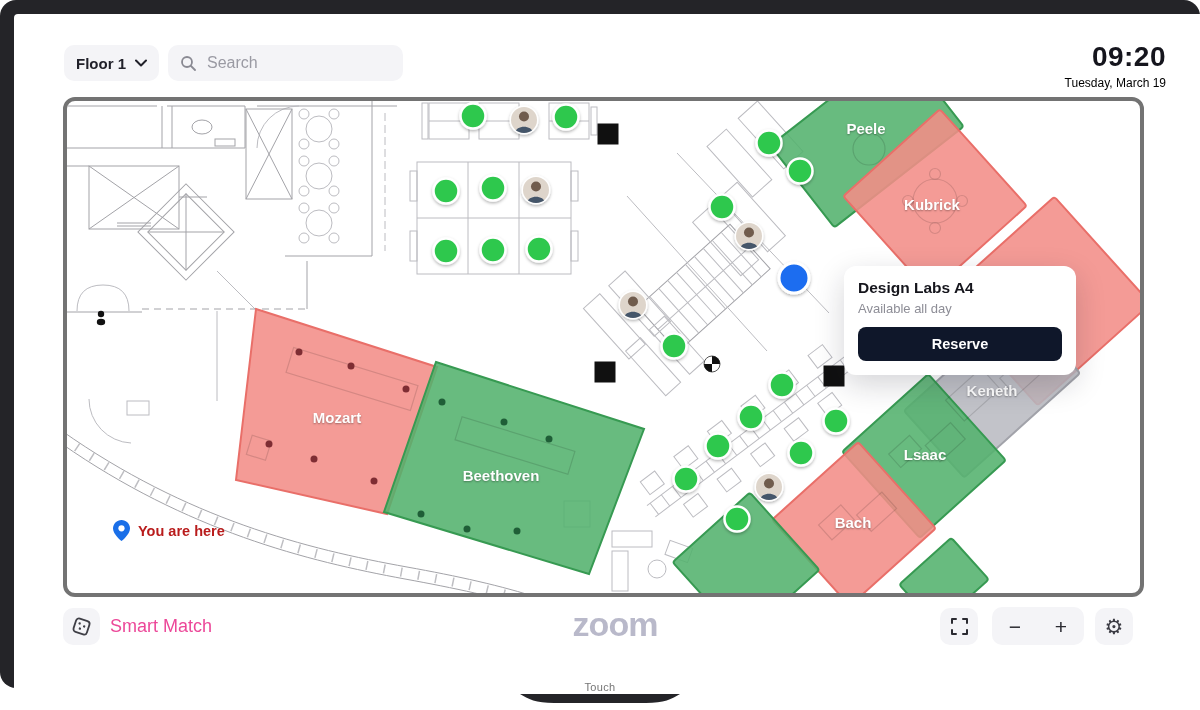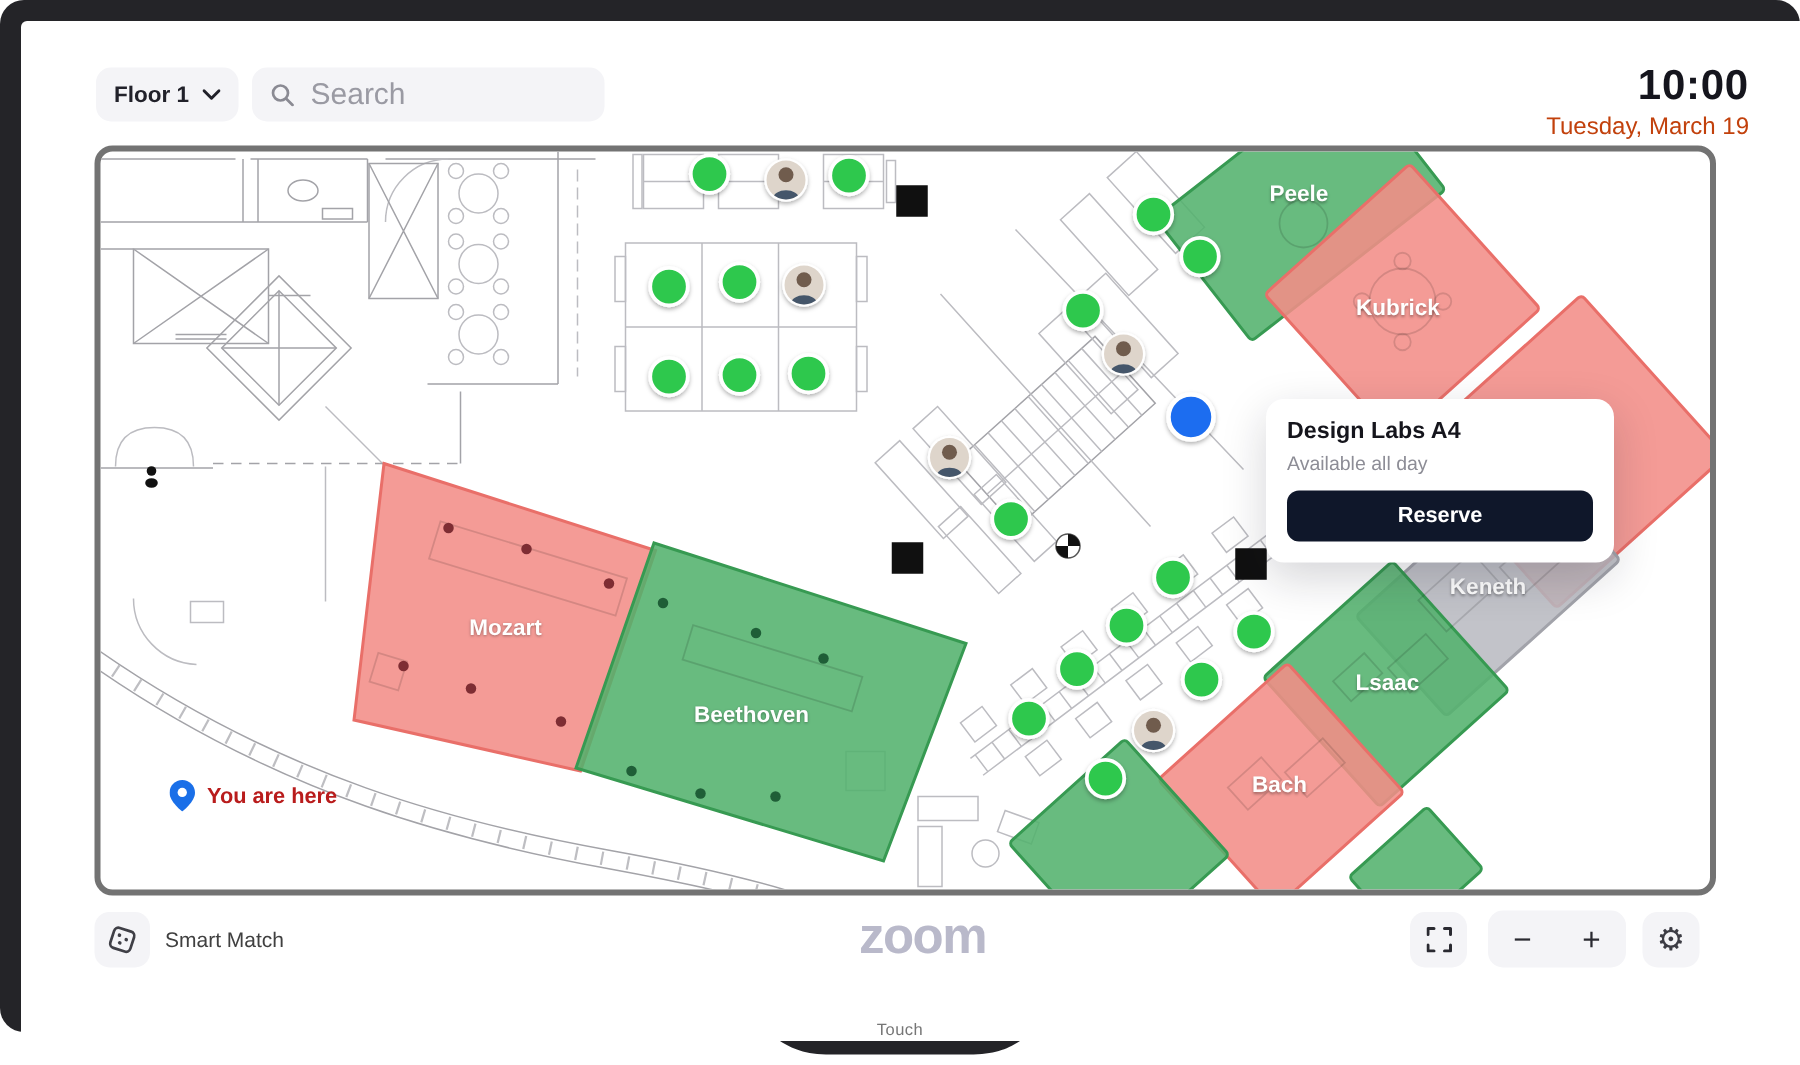--- a/index.html
+++ b/index.html
@@ -10,26 +10,26 @@
   .chin{position:absolute;left:490px;top:687px;}
   .touch-label{position:absolute;left:0;top:681px;width:1200px;text-align:center;
                font-size:11px;color:#767676;letter-spacing:.3px;z-index:3;}
   .screen{position:absolute;left:14px;top:14px;width:1172px;height:680px;background:#fff;
           border-radius:4px;overflow:hidden;padding-left:30px;}
   
   .pill{position:absolute;background:#f4f4f7;border-radius:10px;display:flex;align-items:center;}
   .floor-btn{left:50px;top:31px;height:36px;padding:0 12px;gap:9px;cursor:pointer;}
   .floor-btn .lbl{font-size:15px;font-weight:600;color:#21212a;}
   .search-box{left:154px;top:31px;width:211px;height:36px;padding:0 12px;gap:9px;}
-  .search-box input{border:none;outline:none;background:transparent;font-size:20px;color:#3a3a44;
+  .search-box input{border:none;outline:none;background:transparent;font-size:16px;color:#3a3a44;
                     width:150px;font-family:inherit;}
   .search-box input::placeholder{color:#9a9aa3;}
   .clock{position:absolute;top:28px;right:50px;text-align:right;}
   .clock .time{font-size:28px;font-weight:700;color:#15151d;letter-spacing:.5px;line-height:1.1;}
-  .clock .date{font-size:16px;color:#c2410c;margin-top:3px;}
+  .clock .date{font-size:12px;color:#000000;margin-top:3px;}
   
   .map-card{position:absolute;left:49px;top:83px;width:1073px;height:492px;background:#fff;
             border:4px solid #737373;border-radius:12px;overflow:hidden;}
   .map-card svg{display:block;}
   .lines{stroke:#a3a3a8;fill:none;stroke-width:1;}
   .lines-light{stroke:#bcbcc1;fill:none;stroke-width:1;}
   .faint{stroke:rgba(0,0,0,0.13);fill:none;stroke-width:1.2;}
   .room{fill-opacity:.88;stroke-width:2;}
   .room-label{font:700 15px "Liberation Sans","DejaVu Sans",sans-serif;fill:#ffffff;
               text-anchor:middle;text-shadow:0 1px 2px rgba(0,0,0,.35);pointer-events:none;}
@@ -41,21 +41,21 @@
   .popup .sub{font-size:13px;color:#8d8d96;margin-top:4px;}
   .reserve-btn{margin-top:11px;width:100%;height:34px;border:none;border-radius:8px;background:#0f172a;
                color:#fff;font-size:14.5px;font-weight:600;font-family:inherit;cursor:pointer;}
   
   .yah{position:absolute;left:46px;top:419px;display:flex;align-items:center;gap:8px;z-index:4;}
   .yah .lbl{font-size:14.5px;font-weight:600;color:#b91c1c;}
   
   .icon-btn{position:absolute;background:#f4f4f7;border:none;border-radius:10px;cursor:pointer;
             display:flex;align-items:center;justify-content:center;}
   .smart-btn{left:49px;top:594px;width:37px;height:37px;}
-  .smart-lbl{position:absolute;left:96px;top:594px;height:37px;line-height:37px;font-size:14px;color:#404040;}
+  .smart-lbl{position:absolute;left:96px;top:594px;height:37px;line-height:37px;font-size:18px;color:#ec4899;}
   .brand{position:absolute;left:50%;transform:translateX(-50%);top:593px;font-size:34px;font-weight:700;
          color:#b9b9ca;letter-spacing:-1px;line-height:1;}
   .fs-btn{left:926px;top:594px;width:38px;height:37px;}
   .zoom-pill{position:absolute;left:978px;top:593px;width:92px;height:38px;background:#f4f4f7;
              border-radius:10px;display:flex;}
   .zoom-pill button{flex:1;border:none;background:transparent;font-size:21px;color:#2a2a31;cursor:pointer;
                     font-family:inherit;padding:0;line-height:1;}
   .gear-btn{left:1081px;top:594px;width:38px;height:37px;font-size:21px;color:#3c3c44;}
 </style>
 </head>
@@ -80,21 +80,21 @@
 
     <div class="pill search-box">
       <svg width="16" height="16" viewBox="0 0 16 16">
         <circle cx="7" cy="7" r="5" fill="none" stroke="#8a8a93" stroke-width="1.8"></circle>
         <line x1="11" y1="11" x2="15" y2="15" stroke="#8a8a93" stroke-width="1.8" stroke-linecap="round"></line>
       </svg>
       <input type="text" placeholder="Search" style="">
     </div>
 
     <div class="clock">
-      <div class="time">10:00</div>
+      <div class="time">09:20</div>
       <div class="date">Tuesday, March 19</div>
     </div>
 
     <div class="map-card">
       <svg width="1073" height="492" viewBox="0 0 1073 492">
         <defs>
           <clipPath id="avclip">
               <circle r="13"></circle>
             </clipPath>
           <g id="avatar-proto">

